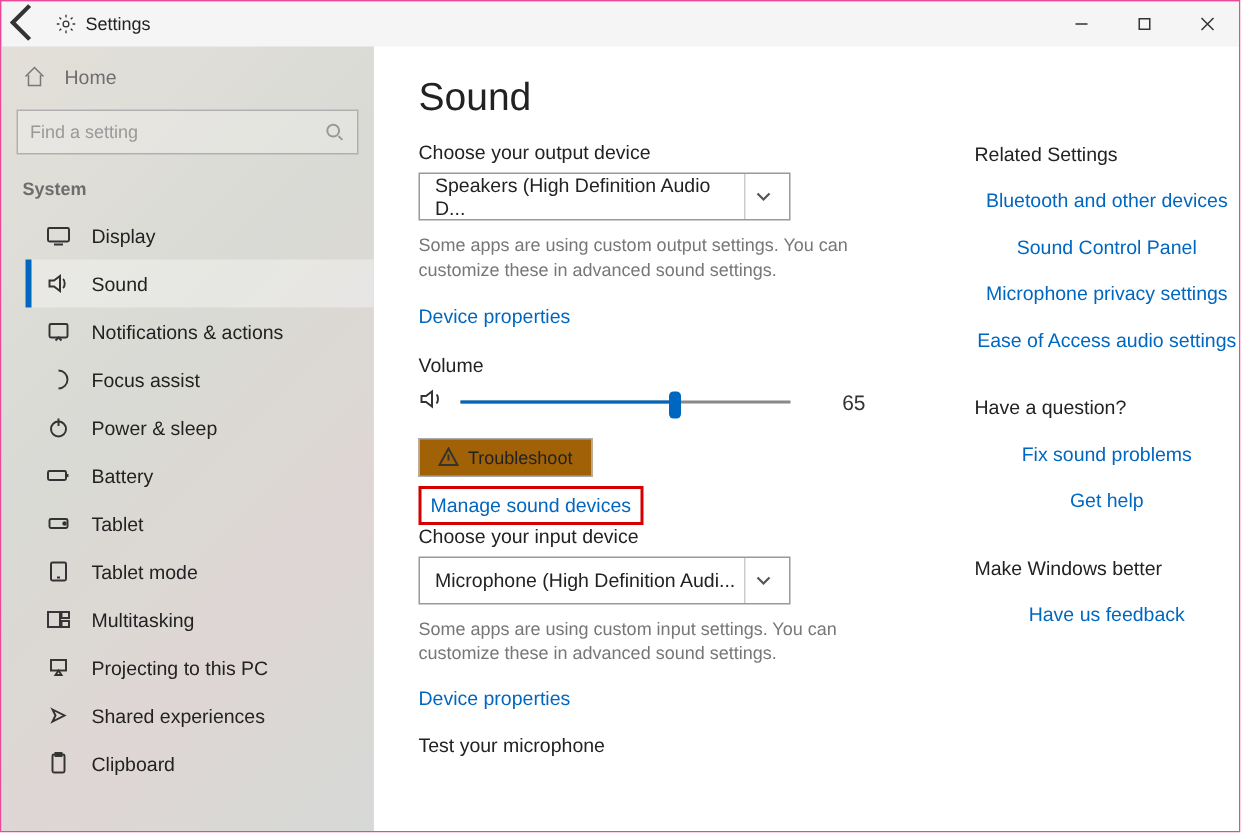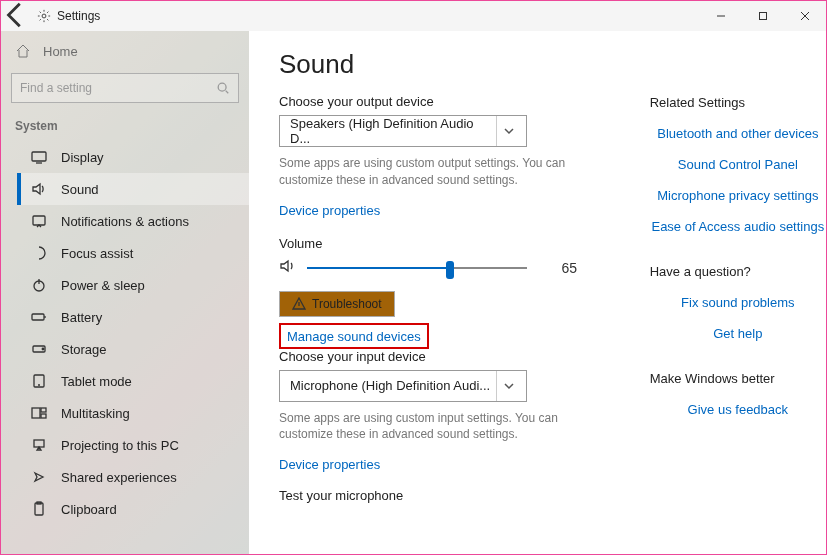--- a/index.html
+++ b/index.html
@@ -142,21 +142,21 @@
               <rect x="1" y="5" width="12" height="6" rx="1"></rect>
               <path d="M14 7v2"></path>
             </svg>
           <span>Battery</span>
         </div>
         <div class="nav-item">
           <svg viewBox="0 0 16 16">
               <rect x="2" y="5" width="12" height="6" rx="1"></rect>
               <circle cx="12" cy="8" r="0.8" fill="#333"></circle>
             </svg>
-          <span>Storage</span>
+          <span>Tablet</span>
         </div>
         <div class="nav-item">
           <svg viewBox="0 0 16 16">
               <rect x="3" y="2" width="10" height="12" rx="1"></rect>
               <path d="M7 12h2"></path>
             </svg>
           <span>Tablet mode</span>
         </div>
         <div class="nav-item">
           <svg viewBox="0 0 16 16">
@@ -253,18 +253,18 @@
           <a class="link">Microphone privacy settings</a>
           <a class="link">Ease of Access audio settings</a>
         </div>
         <div class="aside-block">
           <div class="aside-h">Have a question?</div>
           <a class="link">Fix sound problems</a>
           <a class="link">Get help</a>
         </div>
         <div class="aside-block">
           <div class="aside-h">Make Windows better</div>
-          <a class="link">Give us feedback</a>
+          <a class="link">Have us feedback</a>
         </div>
       </div>
     </div>
   </div>
 </div>
 
 </body></html>

